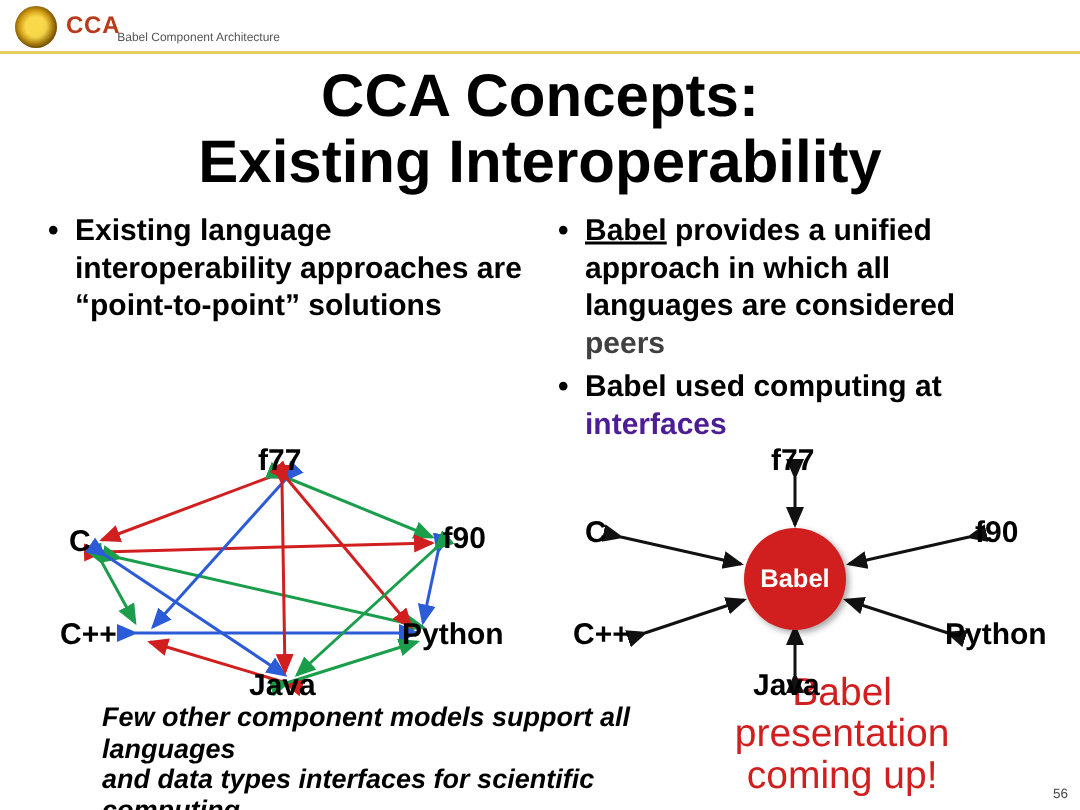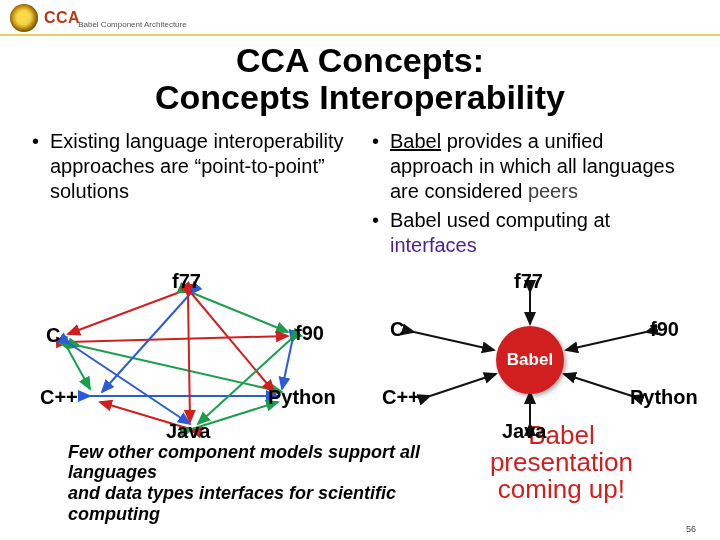--- a/index.html
+++ b/index.html
@@ -2,54 +2,54 @@
 <html><head>
 <meta charset="utf-8">
 <style>
   * { margin: 0; padding: 0; box-sizing: border-box; }
   body { font-family: Arial, Helvetica, sans-serif; width: 720px; height: 540px; background: #fff; position: relative; overflow: hidden; }
   .header { display: flex; align-items: center; padding: 4px 10px 0 10px; }
   .logo-ring { width: 28px; height: 28px; border-radius: 50%; background: radial-gradient(circle, #f9d94a 35%, #d4a017 55%, #8b5e00 75%); box-shadow: inset -3px -3px 6px rgba(0,0,0,0.3); margin-right: 6px; }
   .cca-text { font-weight: bold; color: #b83a1a; font-size: 16px; letter-spacing: 0.5px; }
   .cca-sub { font-size: 8px; color: #555; margin-left: -2px; margin-top: 12px; }
   .rule { border-top: 2px solid #e6cf5c; margin: 2px 0 6px 0; }
-  .title { text-align: center; font-size: 34px; font-weight: bold; line-height: 1.1; margin-top: 2px; }
-  .cols { display: flex; padding: 12px 28px 0 28px; gap: 16px; }
+  .title { text-align: center; font-size: 40px; font-weight: bold; line-height: 1.1; margin-top: 2px; }
+  .cols { display: flex; padding: 12px 28px 0 28px; gap: 16px; font-weight: bold; }
   .col { flex: 1; font-size: 20px; line-height: 1.25; }
   .col ul { list-style: none; }
   .col li { position: relative; padding-left: 22px; margin-bottom: 4px; }
   .col li::before { content: "•"; position: absolute; left: 4px; top: 0; font-size: 20px; }
   .underline { text-decoration: underline; }
   .peers { color: #404040; }
   .interfaces { color: #4c1d95; }
-  .diagram-row { display: flex; padding: 0 20px; margin-top: 12px; justify-content: space-between; }
+  .diagram-row { display: flex; padding: 0 20px; margin-top: 0; justify-content: space-between; }
   .dia { flex: 1; position: relative; height: 170px; }
   .node { position: absolute; font-size: 20px; font-weight: bold; }
   .babel-circ { position: absolute; width: 68px; height: 68px; border-radius: 50%; background: #d11e1e; display: flex; align-items: center; justify-content: center; color: #fff; font-weight: bold; font-size: 17px; box-shadow: 2px 2px 4px rgba(0,0,0,0.35); }
   .bottom { display: flex; padding: 0 24px 2px 24px; align-items: flex-start; margin-top: -2px; margin-left: 44px; }
   .footnote { font-size: 18px; font-style: italic; font-weight: bold; line-height: 1.15; flex: 1.2; }
   .callout { color: #d11e1e; font-size: 26px; text-align: center; line-height: 1.05; flex: 0.9; margin-top: -20px; }
-  .slidenum { position: absolute; bottom: 6px; right: 24px; font-size: 9px; color: #444; }
+  .slidenum { position: absolute; bottom: 6px; right: 8px; font-size: 9px; color: #444; }
   svg { position: absolute; top: 0; left: 0; }
 </style>
 </head>
 <body>
 
 <div class="header">
   <div class="logo-ring"></div>
   <div>
     <div class="cca-text">CCA</div>
   </div>
   <div class="cca-sub">Babel Component Architecture</div>
 </div>
 <div class="rule"></div>
 
 <div class="title">
   <span>CCA Concepts:</span><br>
-  <span>Concepts Interoperability</span>
+  <span>Existing Interoperability</span>
 </div>
 
 <div class="cols">
   <div class="col">
     <ul>
         <li>Existing language interoperability approaches are “point-to-point” solutions</li>
       </ul>
   </div>
   <div class="col">
     <ul>

